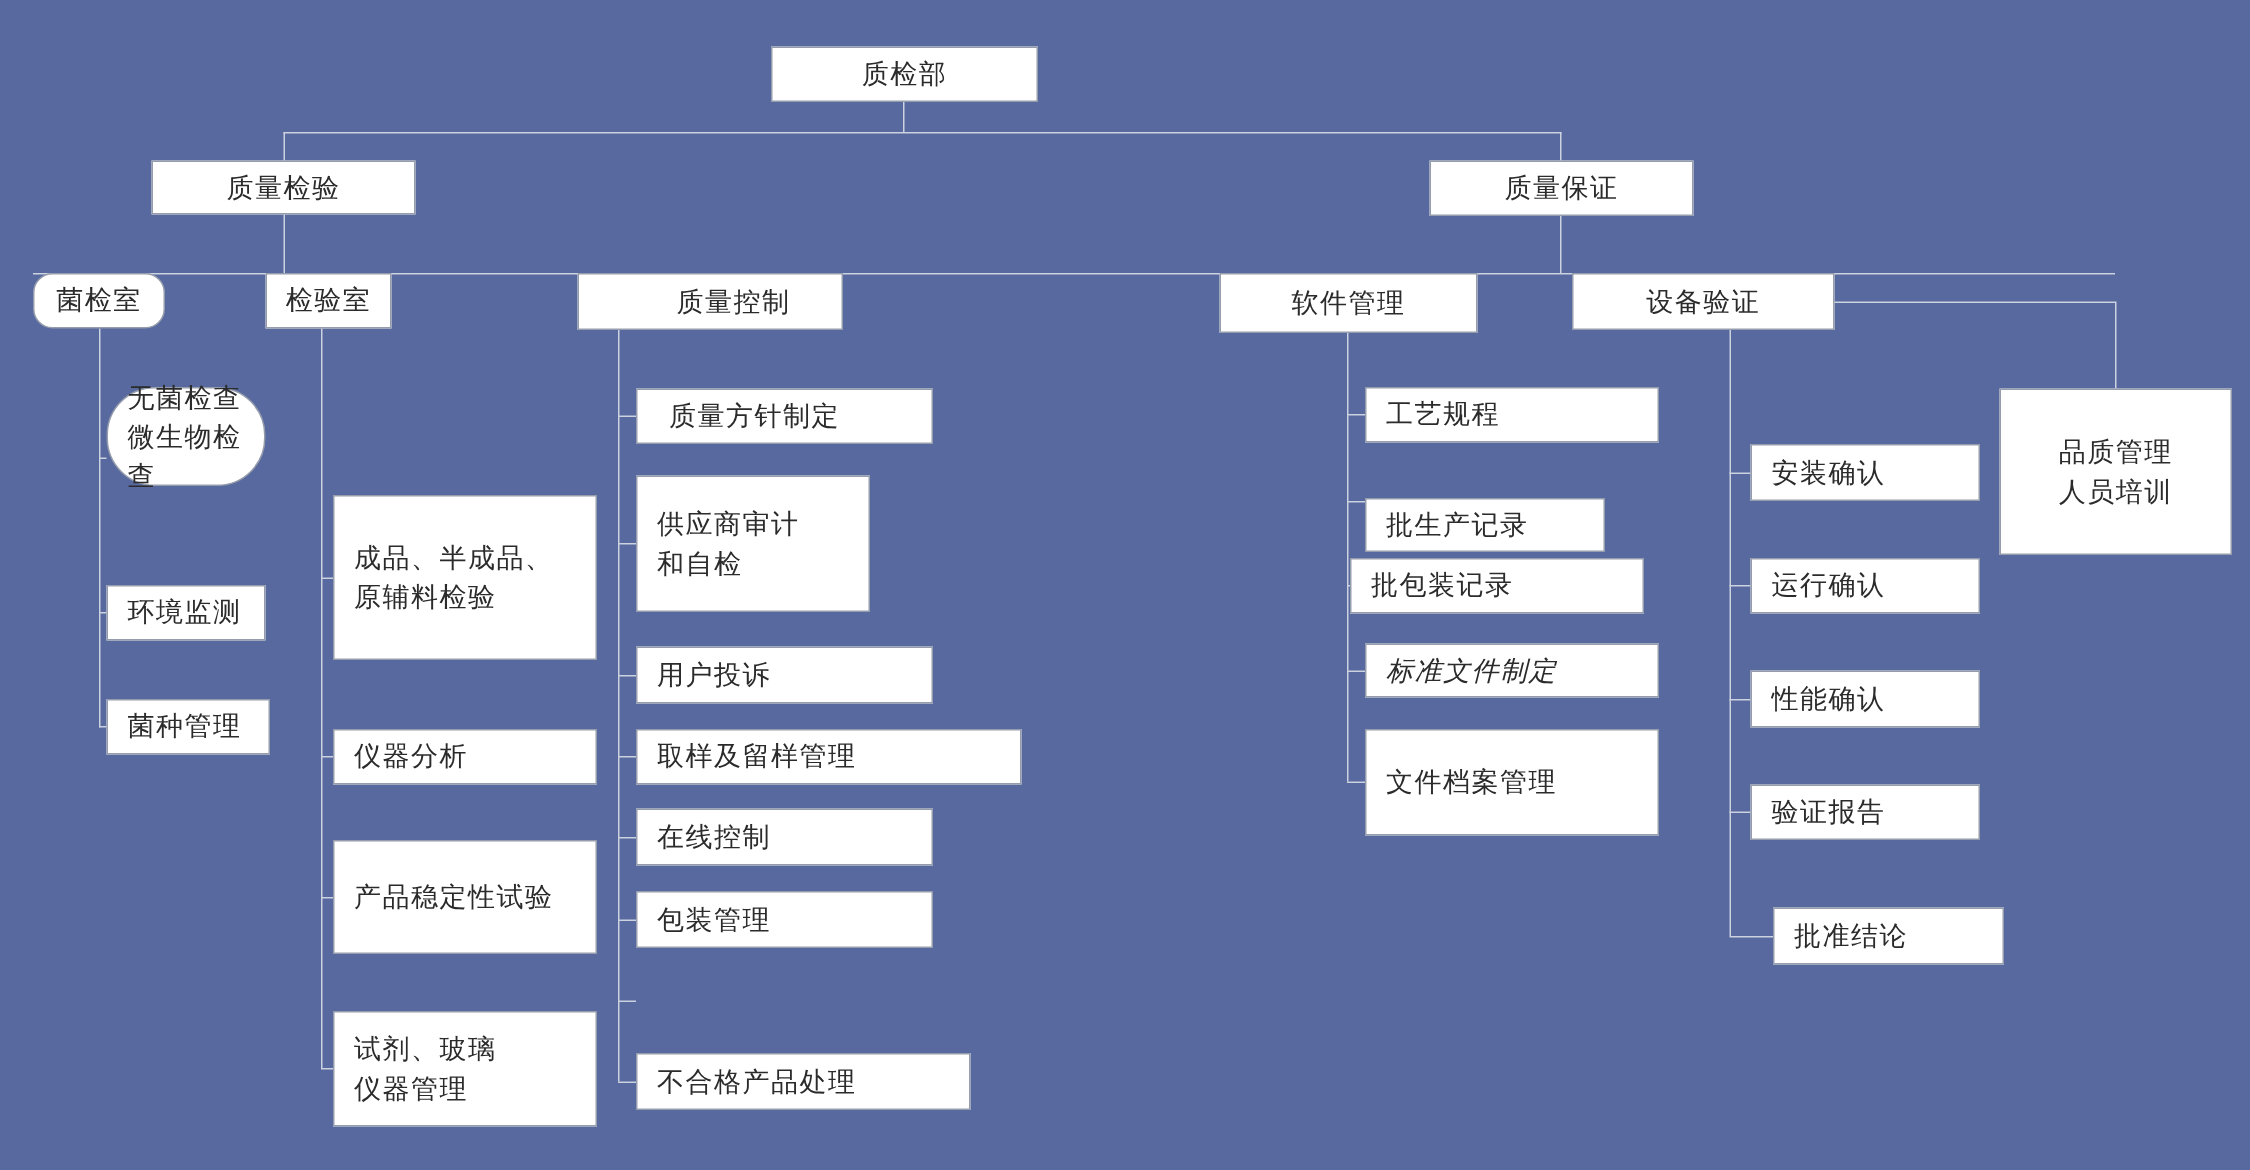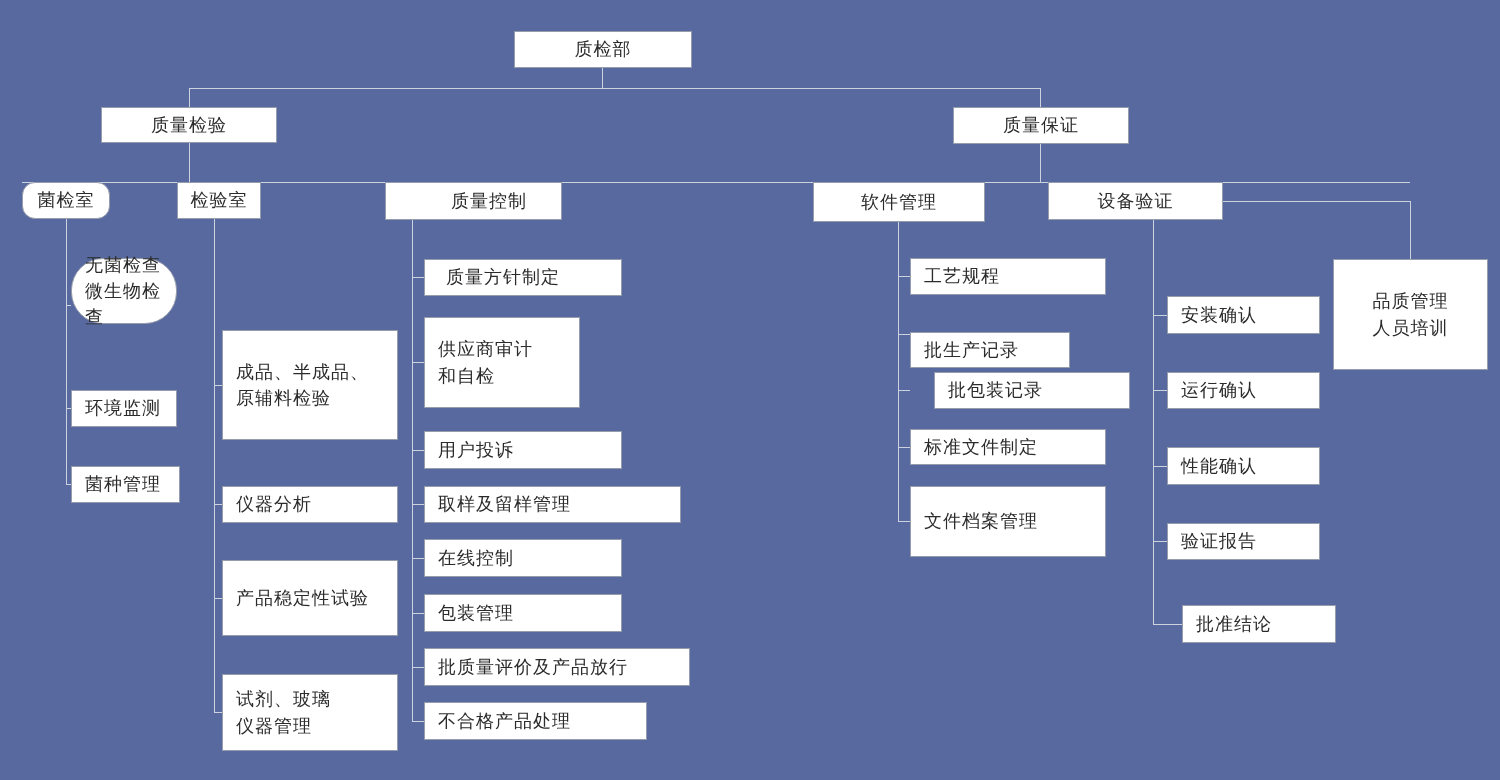--- a/index.html
+++ b/index.html
@@ -106,27 +106,26 @@
   <div class="node left" style="left:222px;top:674px;width:176px;height:77px;">试剂、玻璃
 仪器管理</div>
 
   <div class="node left" style="left:424px;top:259px;width:198px;height:37px;padding-left:21px;">质量方针制定</div>
   <div class="node left" style="left:424px;top:317px;width:156px;height:91px;">供应商审计
 和自检</div>
   <div class="node left" style="left:424px;top:431px;width:198px;height:38px;">用户投诉</div>
   <div class="node left" style="left:424px;top:486px;width:257px;height:37px;">取样及留样管理</div>
   <div class="node left" style="left:424px;top:539px;width:198px;height:38px;">在线控制</div>
   <div class="node left" style="left:424px;top:594px;width:198px;height:38px;">包装管理</div>
-  <div class="node left" style="left:424px;top:648px;width:266px;height:38px;">批质量评价及产品放行</div>
   <div class="node left" style="left:424px;top:702px;width:223px;height:38px;">不合格产品处理</div>
 
   <div class="node left" style="left:910px;top:258px;width:196px;height:37px;">工艺规程</div>
   <div class="node left" style="left:910px;top:332px;width:160px;height:36px;">批生产记录</div>
-  <div class="node left" style="left:934px;top:372px;width:196px;height:37px;">批包装记录</div>
-  <div class="node left" style="left:910px;top:429px;width:196px;height:36px;">标准文件制定</div>
+  <div class="node left" style="left:900px;top:372px;width:196px;height:37px;">批包装记录</div>
+  <div class="node left" style="left:910px;top:429px;width:196px;height:36px;font-style:italic;">标准文件制定</div>
   <div class="node left" style="left:910px;top:486px;width:196px;height:71px;">文件档案管理</div>
 
   <div class="node left" style="left:1167px;top:296px;width:153px;height:38px;">安装确认</div>
   <div class="node left" style="left:1167px;top:372px;width:153px;height:37px;">运行确认</div>
   <div class="node left" style="left:1167px;top:447px;width:153px;height:38px;">性能确认</div>
   <div class="node left" style="left:1167px;top:523px;width:153px;height:37px;">验证报告</div>
   <div class="node left" style="left:1182px;top:605px;width:154px;height:38px;">批准结论</div>
 
 </div>
 

